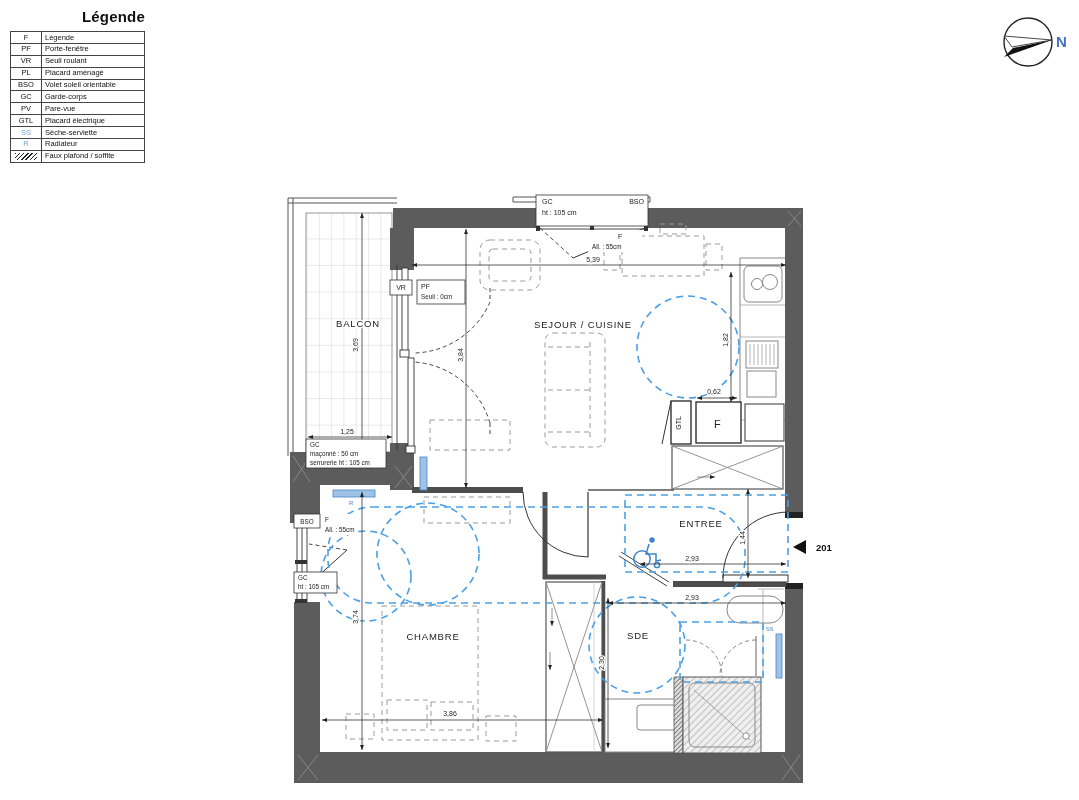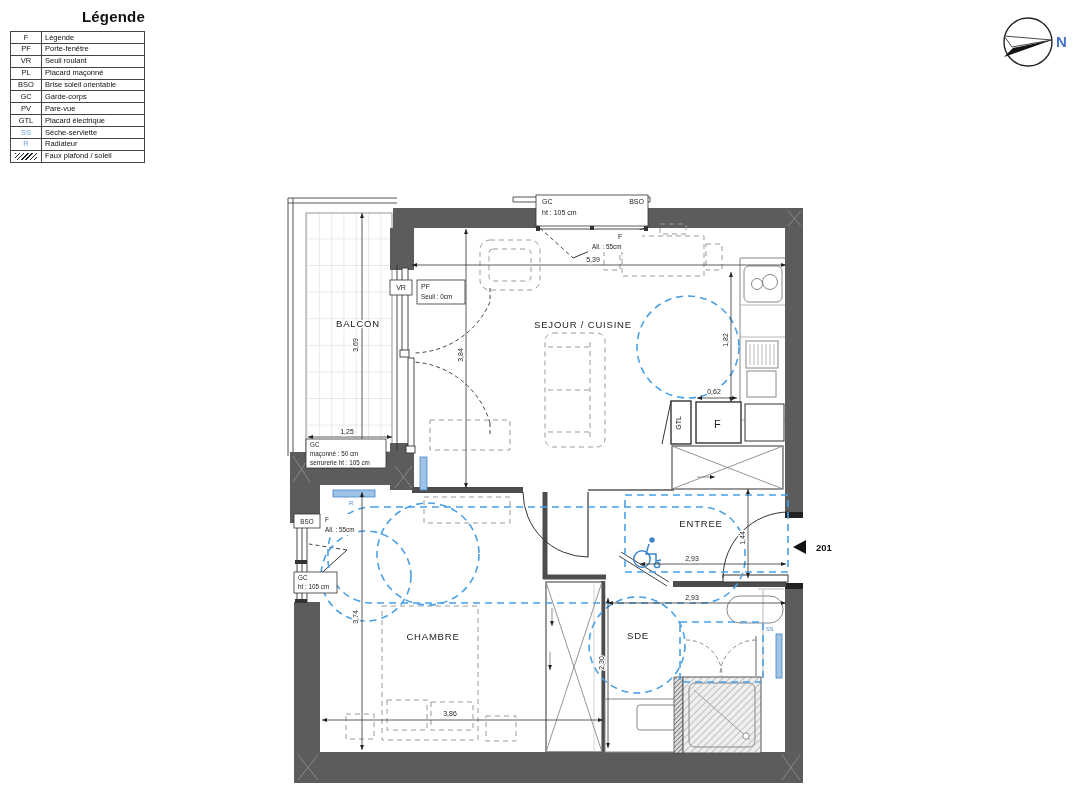--- a/index.html
+++ b/index.html
@@ -57,25 +57,25 @@
       <tr>
             <td class="abbr">PF</td>
             <td class="lab">Porte-fenêtre</td>
           </tr>
       <tr>
             <td class="abbr">VR</td>
             <td class="lab">Seuil roulant</td>
           </tr>
       <tr>
             <td class="abbr">PL</td>
-            <td class="lab">Placard maçonné</td>
+            <td class="lab">Placard aménagé</td>
           </tr>
       <tr>
             <td class="abbr">BSO</td>
-            <td class="lab">Brise soleil orientable</td>
+            <td class="lab">Volet soleil orientable</td>
           </tr>
       <tr>
             <td class="abbr">GC</td>
             <td class="lab">Garde-corps</td>
           </tr>
       <tr>
             <td class="abbr">PV</td>
             <td class="lab">Pare-vue</td>
           </tr>
       <tr>
@@ -87,21 +87,21 @@
             <td class="lab">Sèche-serviette</td>
           </tr>
       <tr>
             <td class="abbr blue">R</td>
             <td class="lab">Radiateur</td>
           </tr>
       <tr>
             <td class="abbr">
               <div class="swatch"></div>
             </td>
-            <td class="lab">Faux plafond / soleil</td>
+            <td class="lab">Faux plafond / soffite</td>
           </tr>
     </tbody>
       </table>
   </div>
 
   <svg width="1079" height="800" viewBox="0 0 1079 800">
     <defs>
       <marker id="arr" viewBox="0 0 10 10" refX="9" refY="5" markerWidth="7" markerHeight="7" orient="auto-start-reverse">
         <path d="M0,1.5 L9,5 L0,8.5 z" fill="#222"></path>
       </marker>

